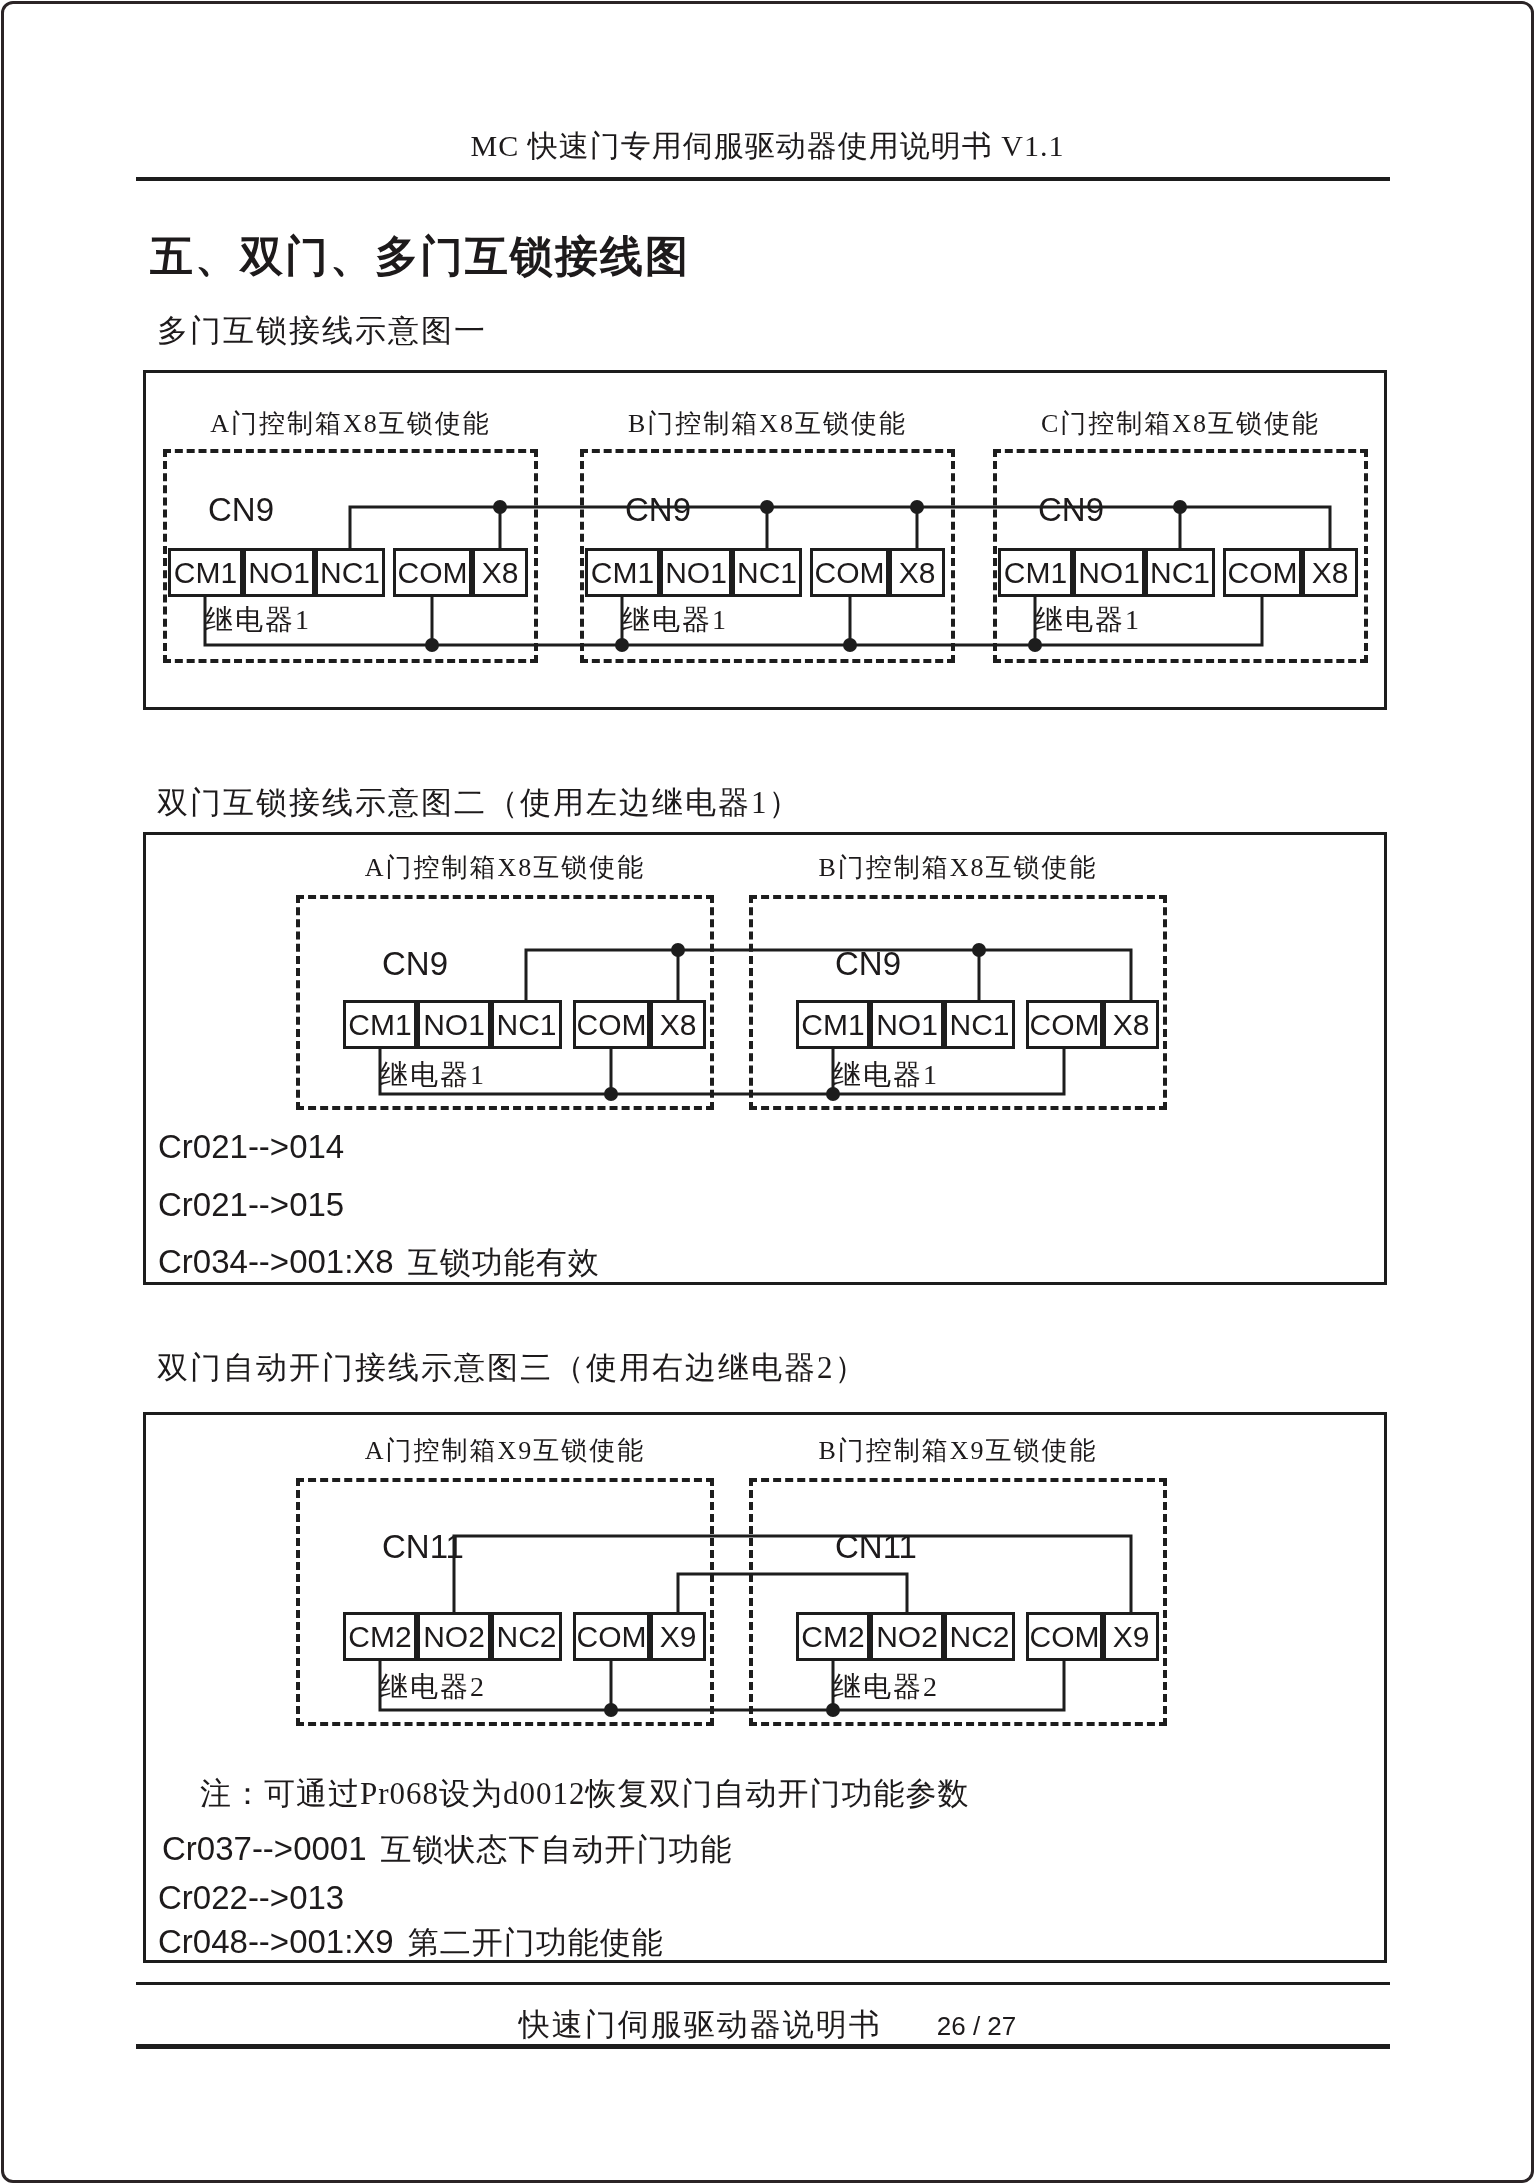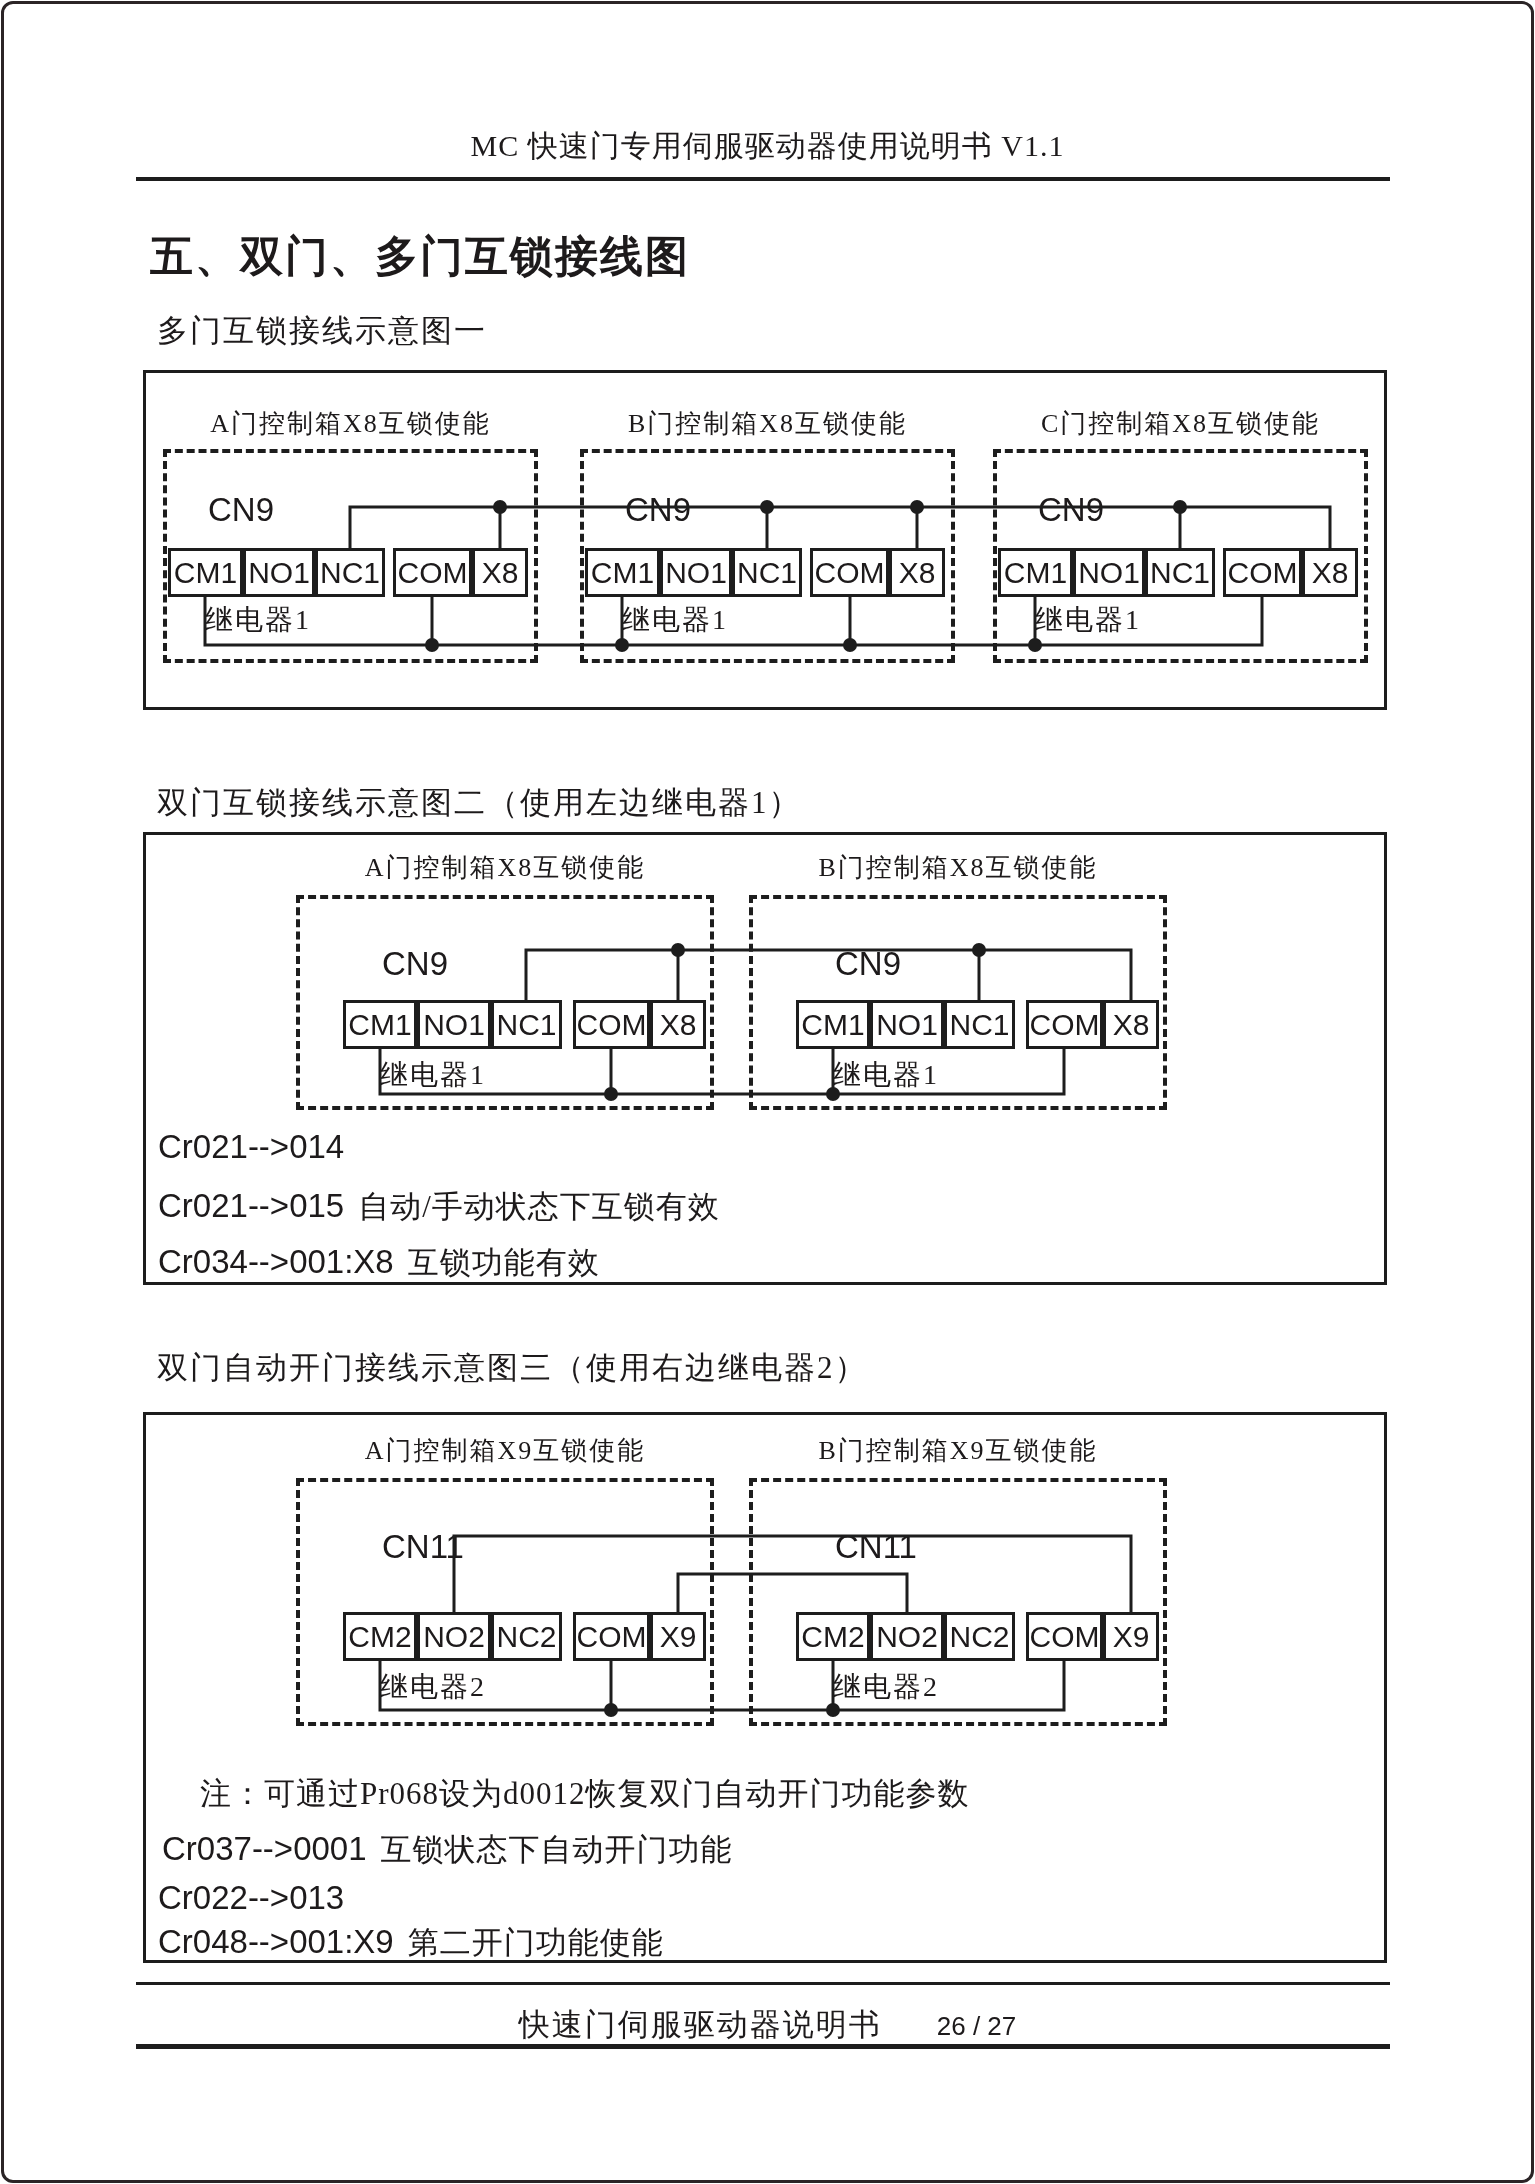--- a/index.html
+++ b/index.html
@@ -95,21 +95,20 @@
 <div class="abs term" style="left:944px;top:1000px;width:71px">NC1</div>
 <div class="abs term" style="left:1026px;top:1000px;width:77px">COM</div>
 <div class="abs term" style="left:1103px;top:1000px;width:56px">X8</div>
 <div class="abs relay" style="left:833px;top:1056px">继电器1</div>
 
 <div class="abs note-line" style="left:158px;top:1128px">
   <span class="note-code">Cr021--&gt;014</span>
 </div>
 <div class="abs note-line" style="left:158px;top:1186px">
   <span class="note-code">Cr021--&gt;015</span>
-  <span class="note-desc">自动/手动状态下互锁有效</span>
 </div>
 <div class="abs note-line" style="left:158px;top:1242px">
   <span class="note-code">Cr034--&gt;001:X8</span>
   <span class="note-desc">互锁功能有效</span>
 </div>
 
 <div class="abs caption" style="top:1347px">双门自动开门接线示意图三（使用右边继电器2）</div>
 <div class="abs diagram-box" style="left:143px;top:1412px;width:1244px;height:551px"></div>
 
 <div class="abs unit-title" style="left:296px;top:1433px;width:418px">A门控制箱X9互锁使能</div>

